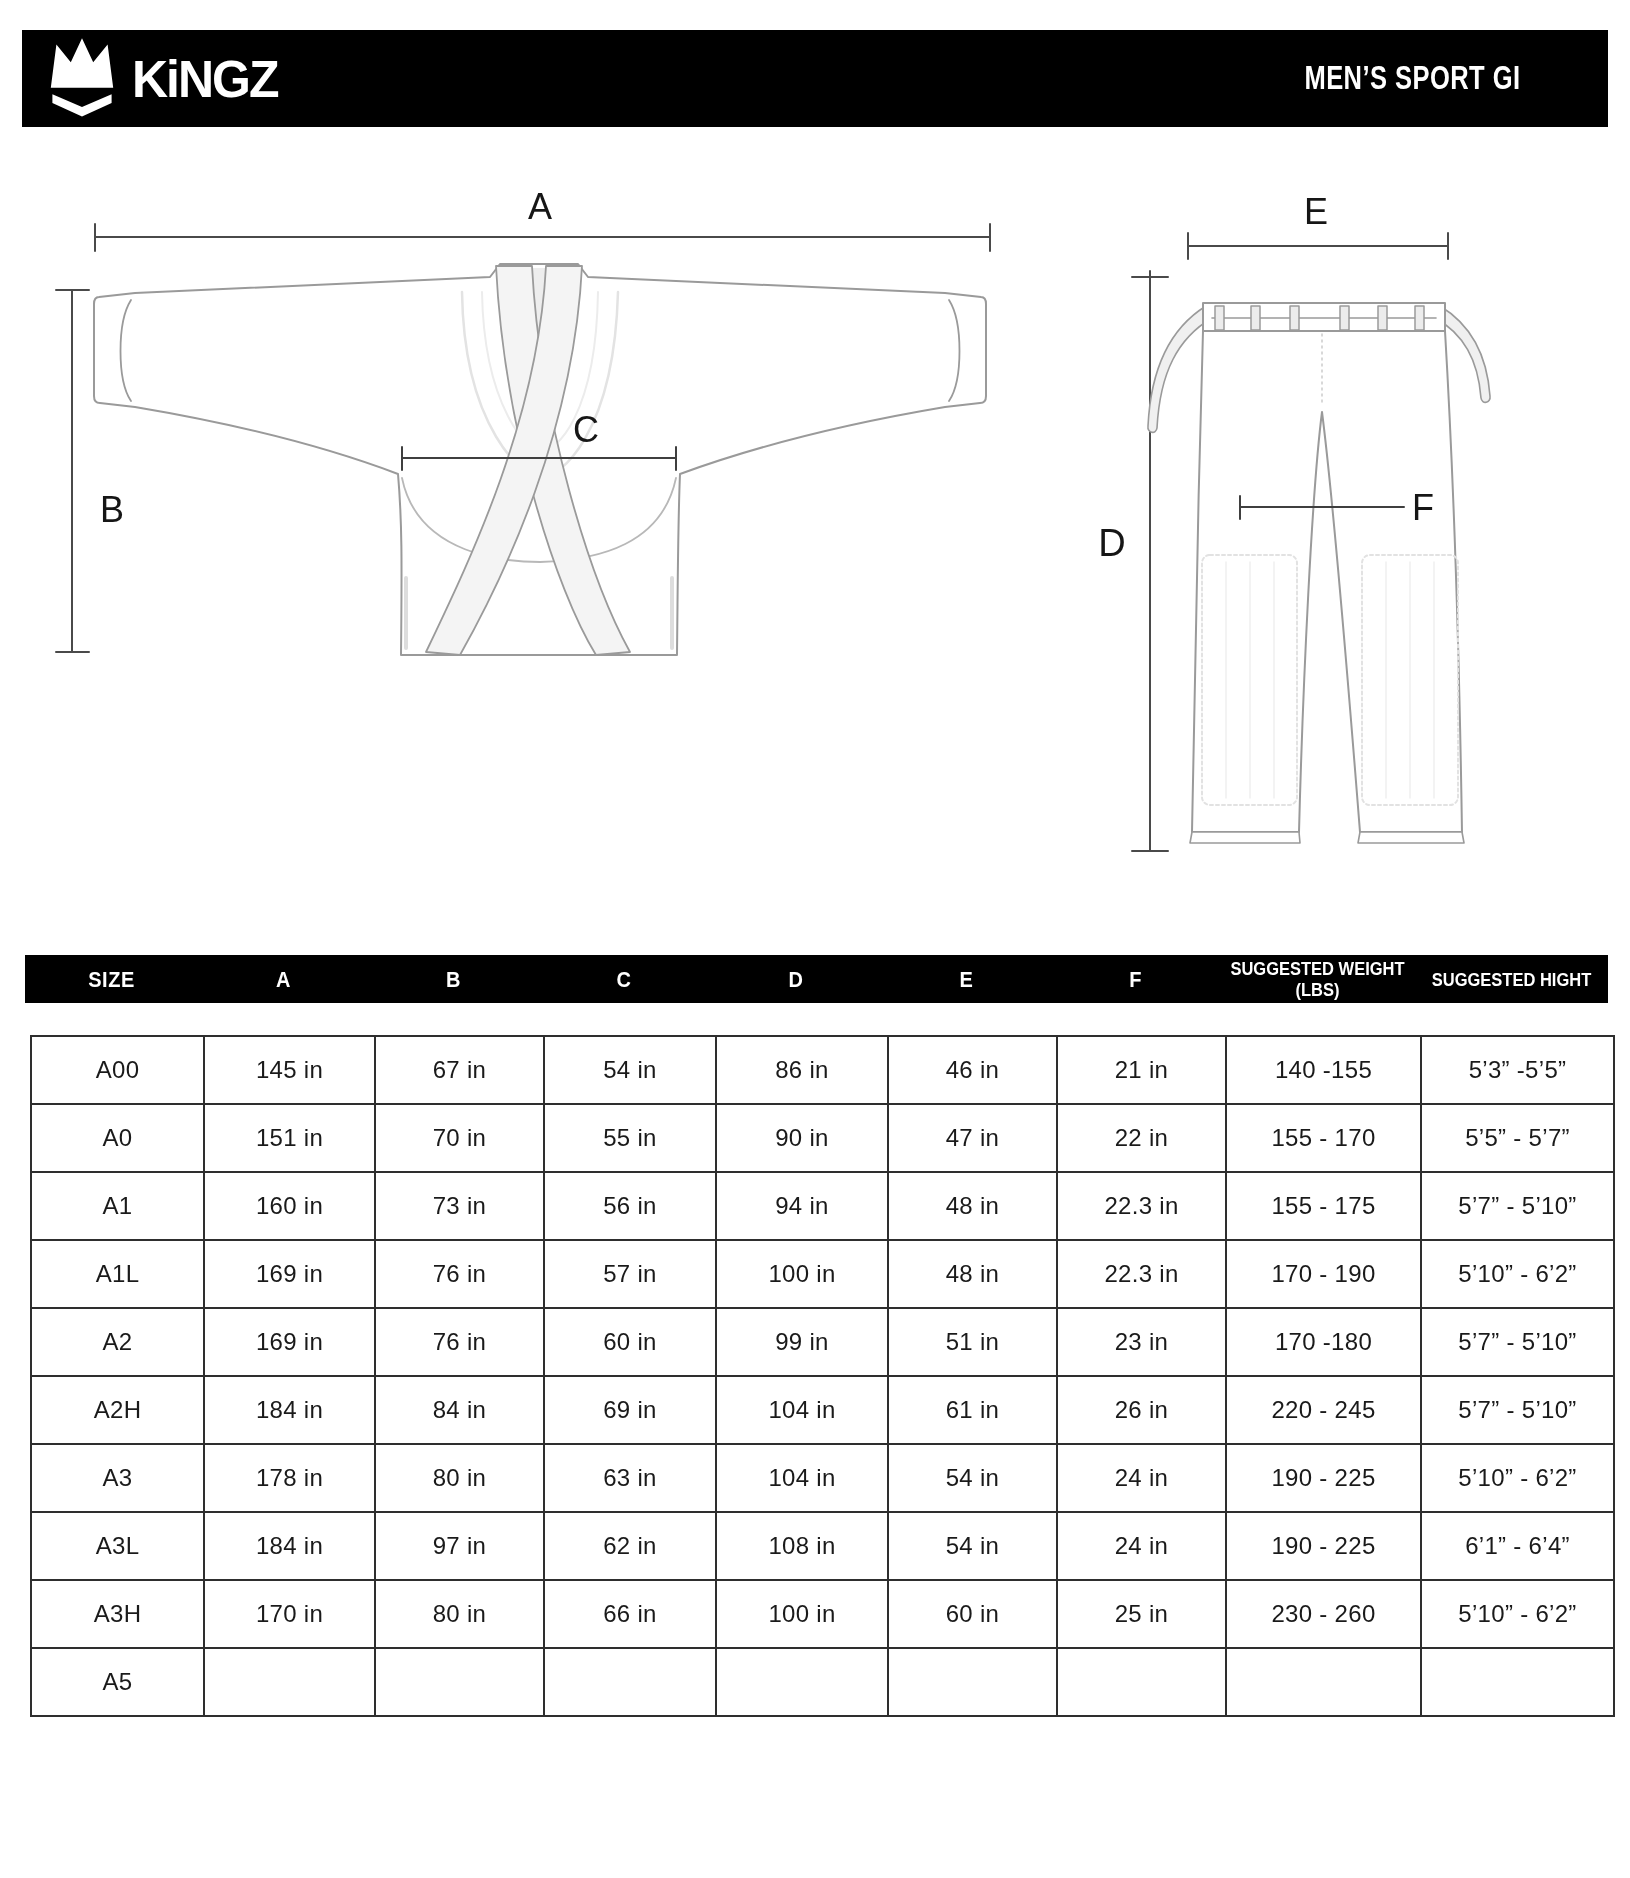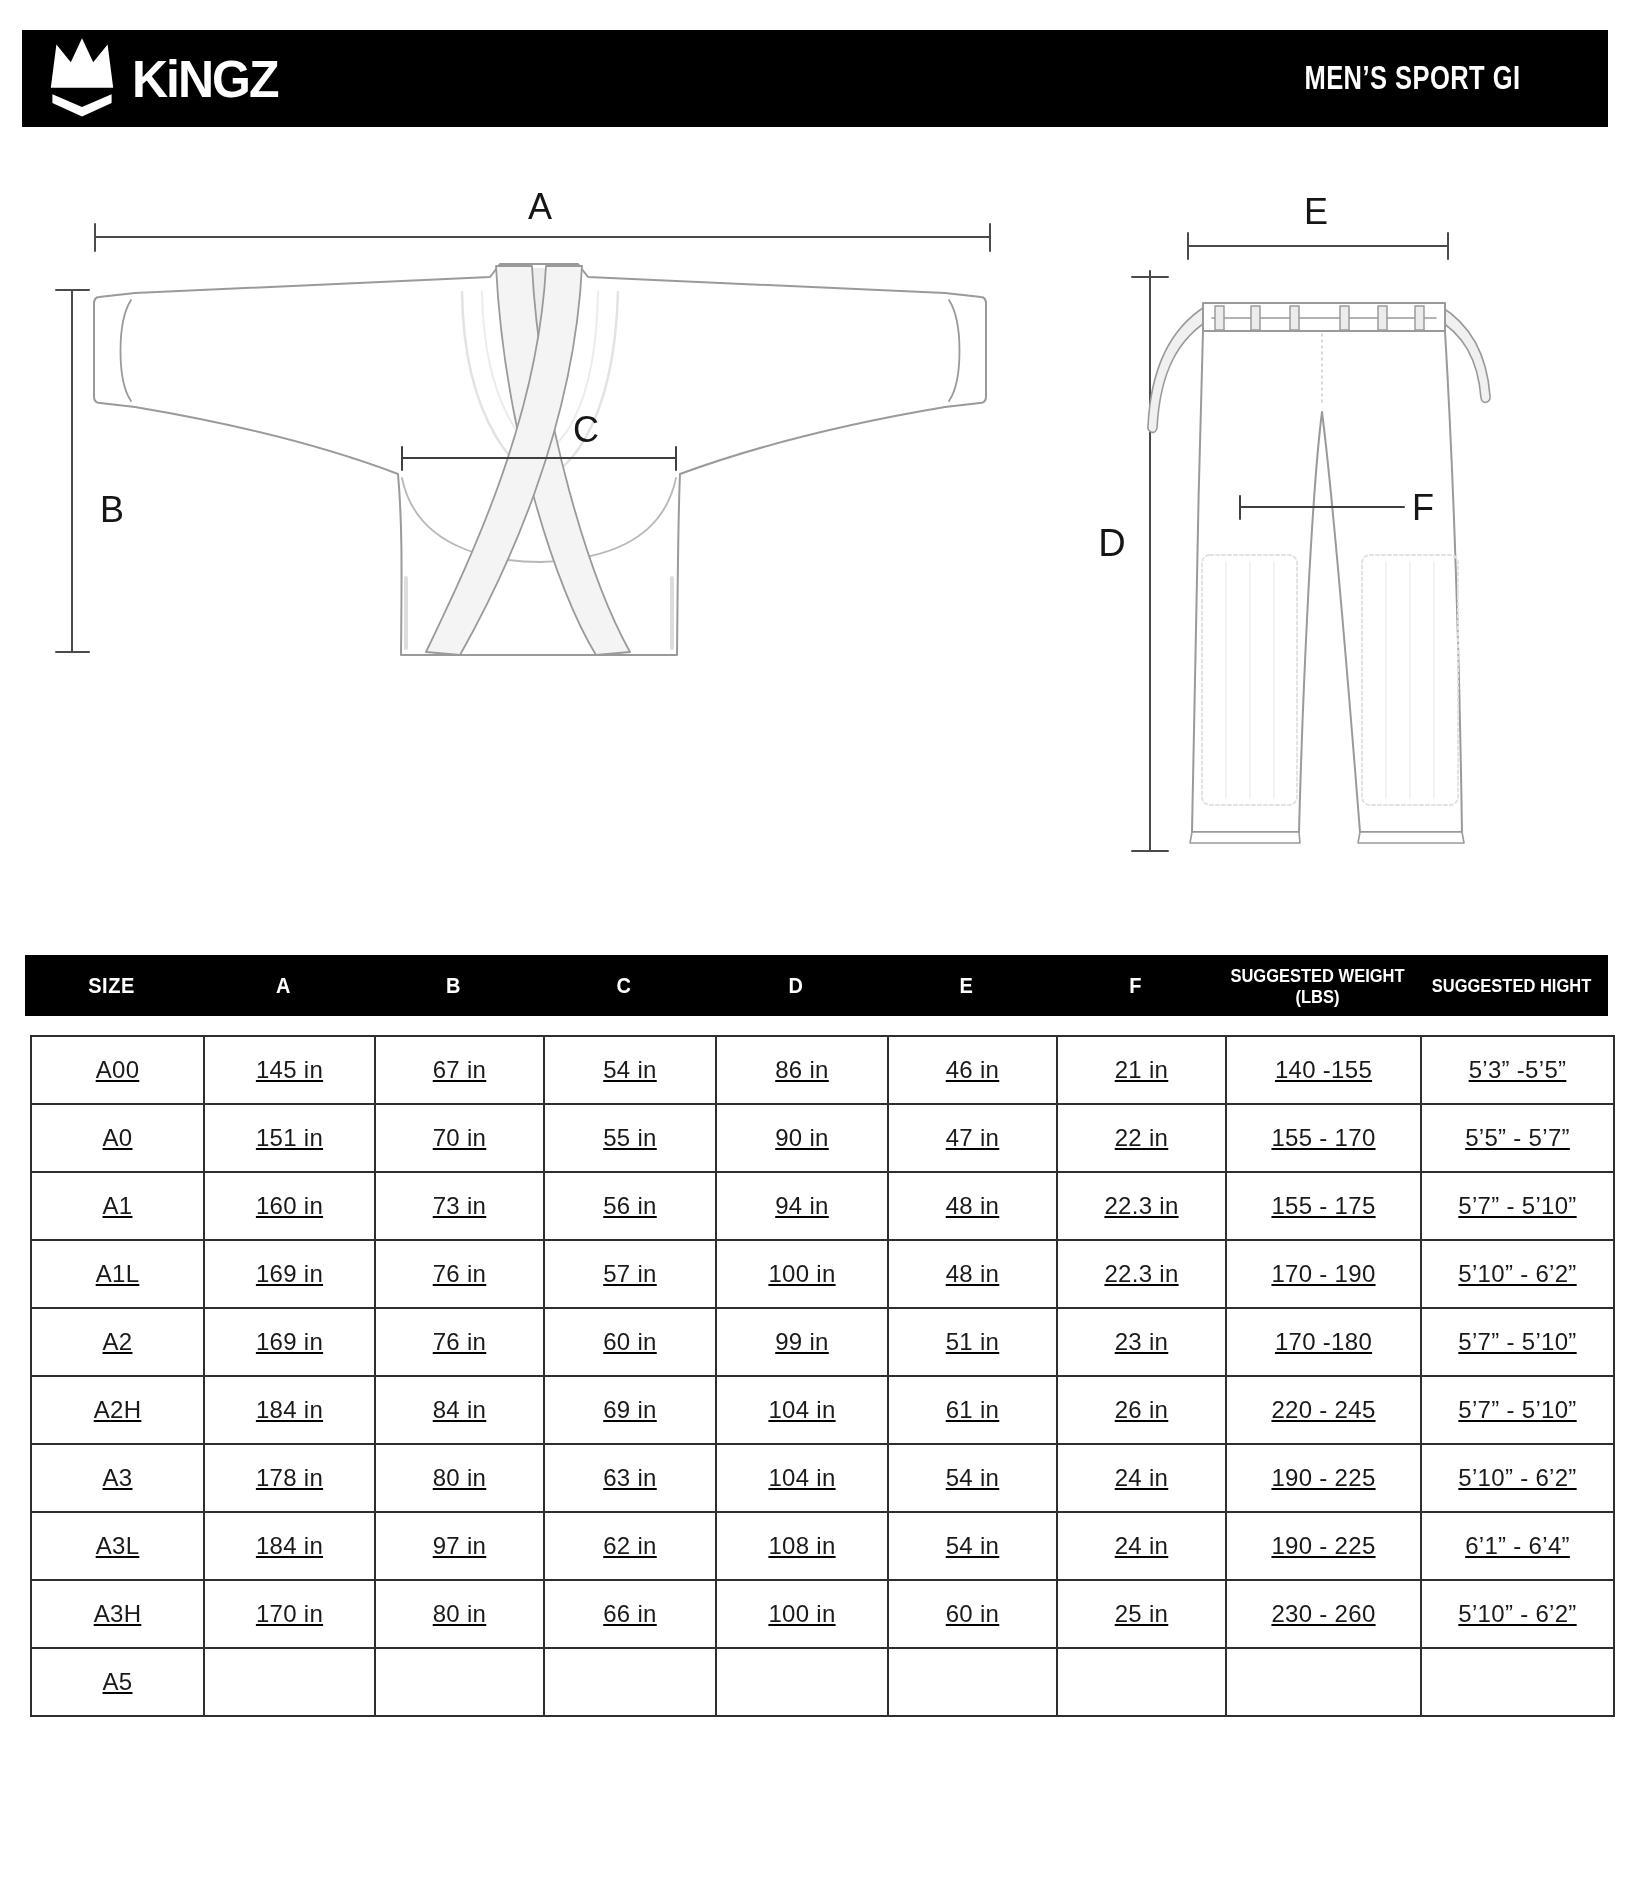--- a/index.html
+++ b/index.html
@@ -15,29 +15,29 @@
               transform:scaleY(1.05);}
   .doc-title{color:#fff;font-weight:bold;font-size:29px;letter-spacing:0.5px;white-space:nowrap;
              display:inline-block;transform:scaleX(0.88) scaleY(1.15);transform-origin:right center;}
 
   
   .diagram-svg{position:absolute;left:0;top:140px;}
   .dim-label{font-size:36px;fill:#161616;}
   .dim-label-d{font-size:38px;}
 
   
-  .tbl-header{position:absolute;left:25px;top:955px;width:1583px;height:61px;background:#000;
+  .tbl-header{position:absolute;left:25px;top:955px;width:1583px;height:48px;background:#000;
               display:flex;align-items:center;}
   .tbl-header .hcell{color:#fff;font-weight:bold;font-size:20px;text-align:center;
                      letter-spacing:0.5px;transform:scaleY(1.12);}
   .tbl-header .hcell:nth-child(8),.tbl-header .hcell:nth-child(9){font-size:16.5px;letter-spacing:0;}
 
   
   table.size-table{position:absolute;left:30px;top:1035px;width:1583px;border-collapse:collapse;
-                   table-layout:fixed;border:2.5px solid #1f1f1f;text-decoration:underline;}
+                   table-layout:fixed;border:2.5px solid #1f1f1f;}
   table.size-table td{border:2px solid #2e2e2e;height:64px;text-align:center;vertical-align:middle;
                       font-size:24px;color:#1a1a1a;letter-spacing:0.3px;}
 </style>
 </head>
 <body>
 
 <div class="page">
 
   <div class="top-bar">
     <div class="brand">

